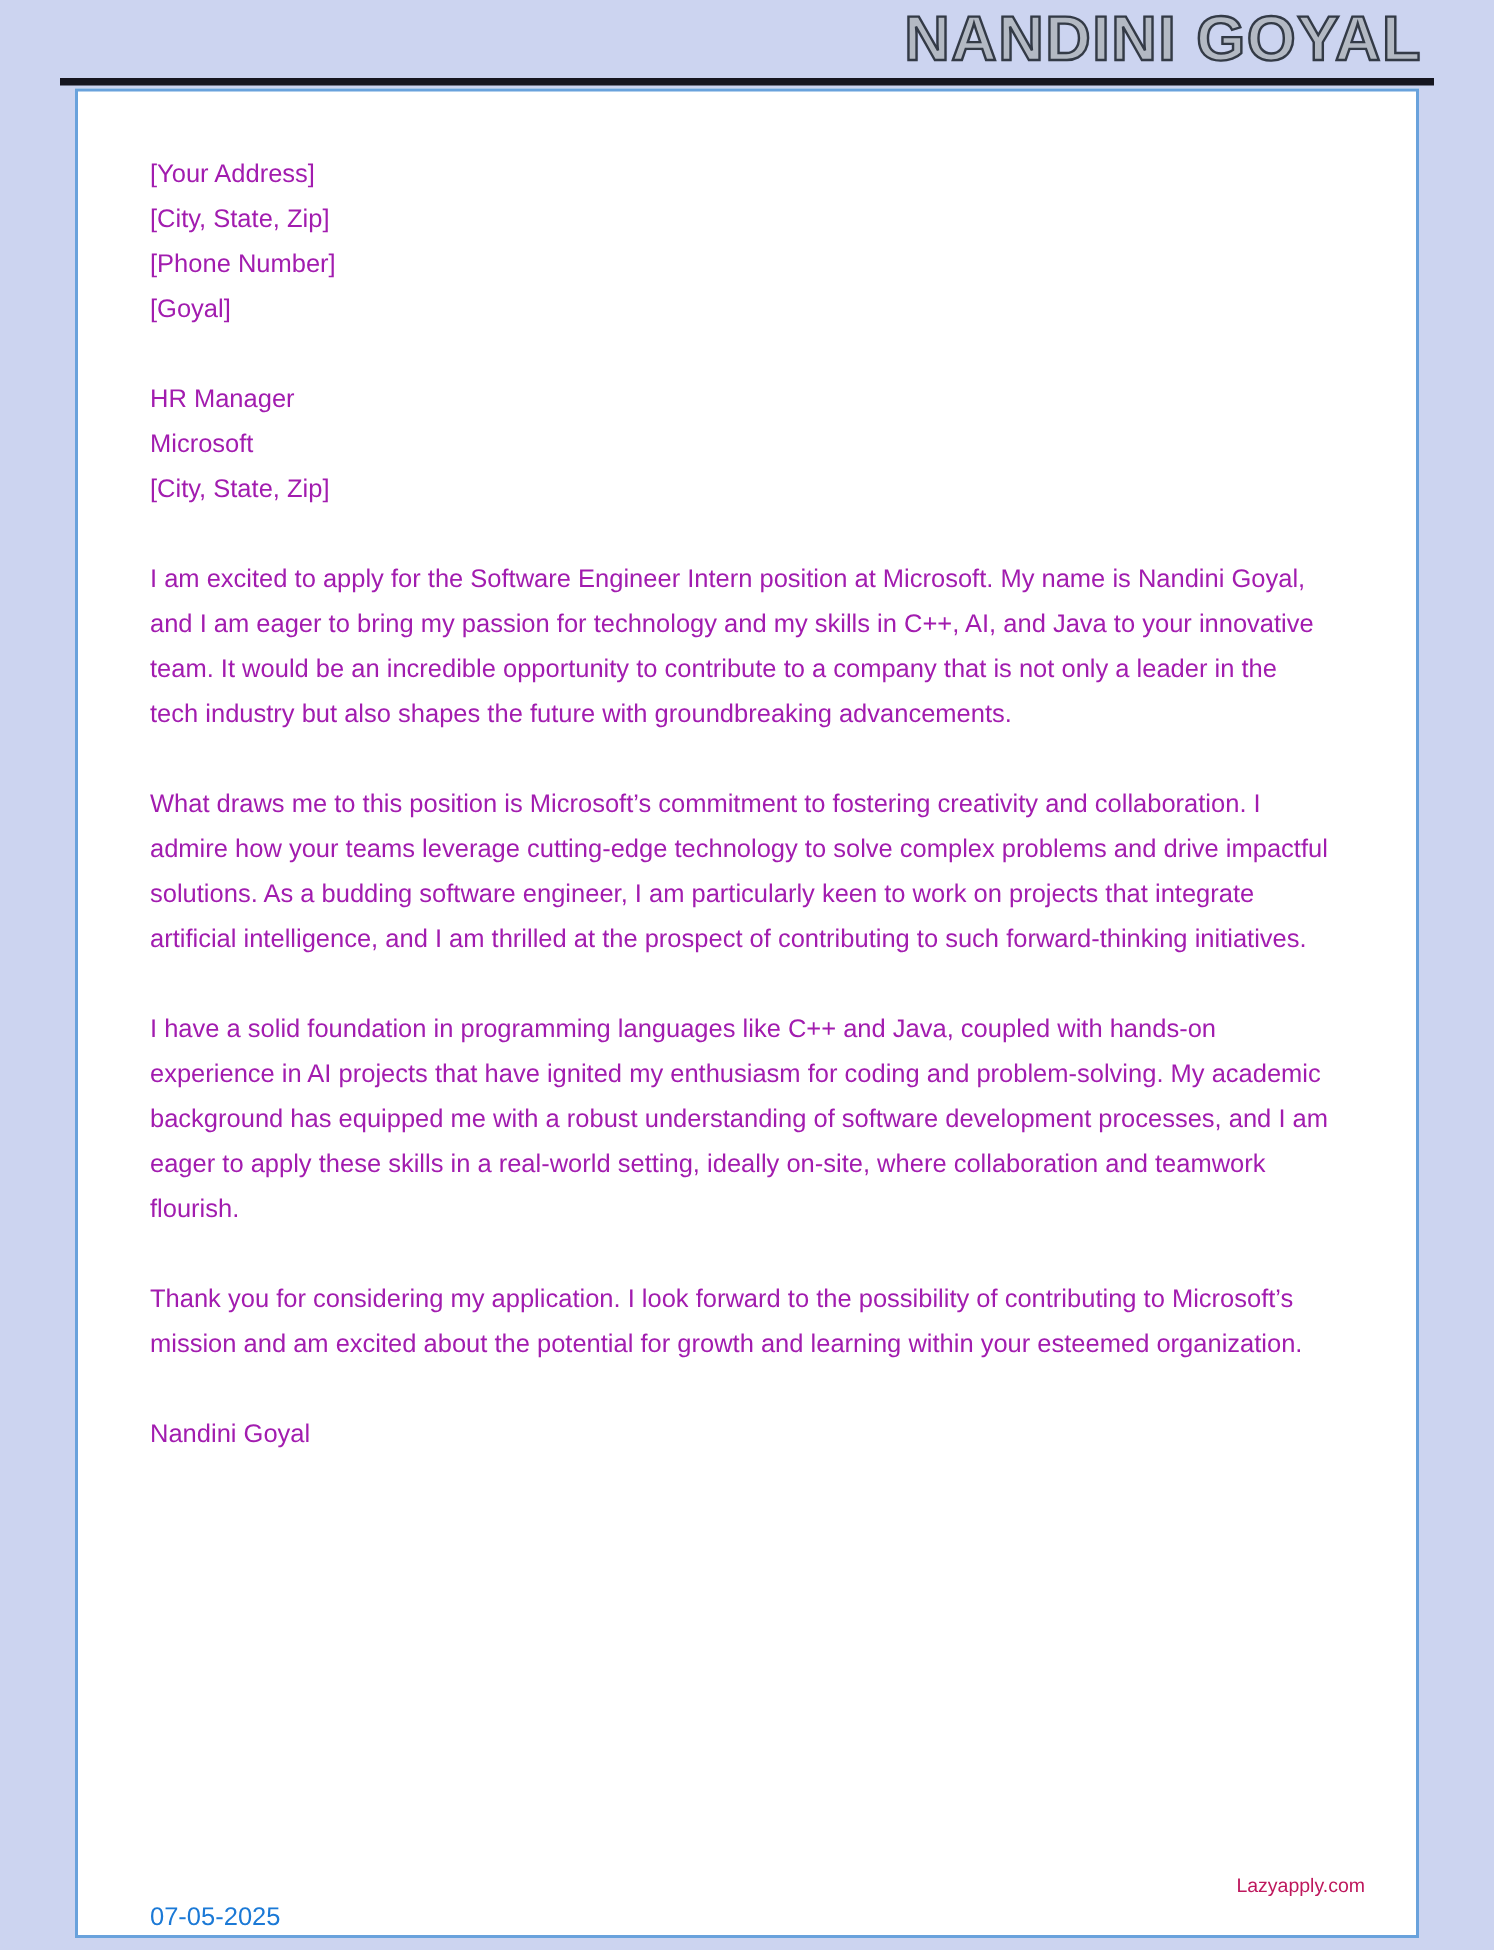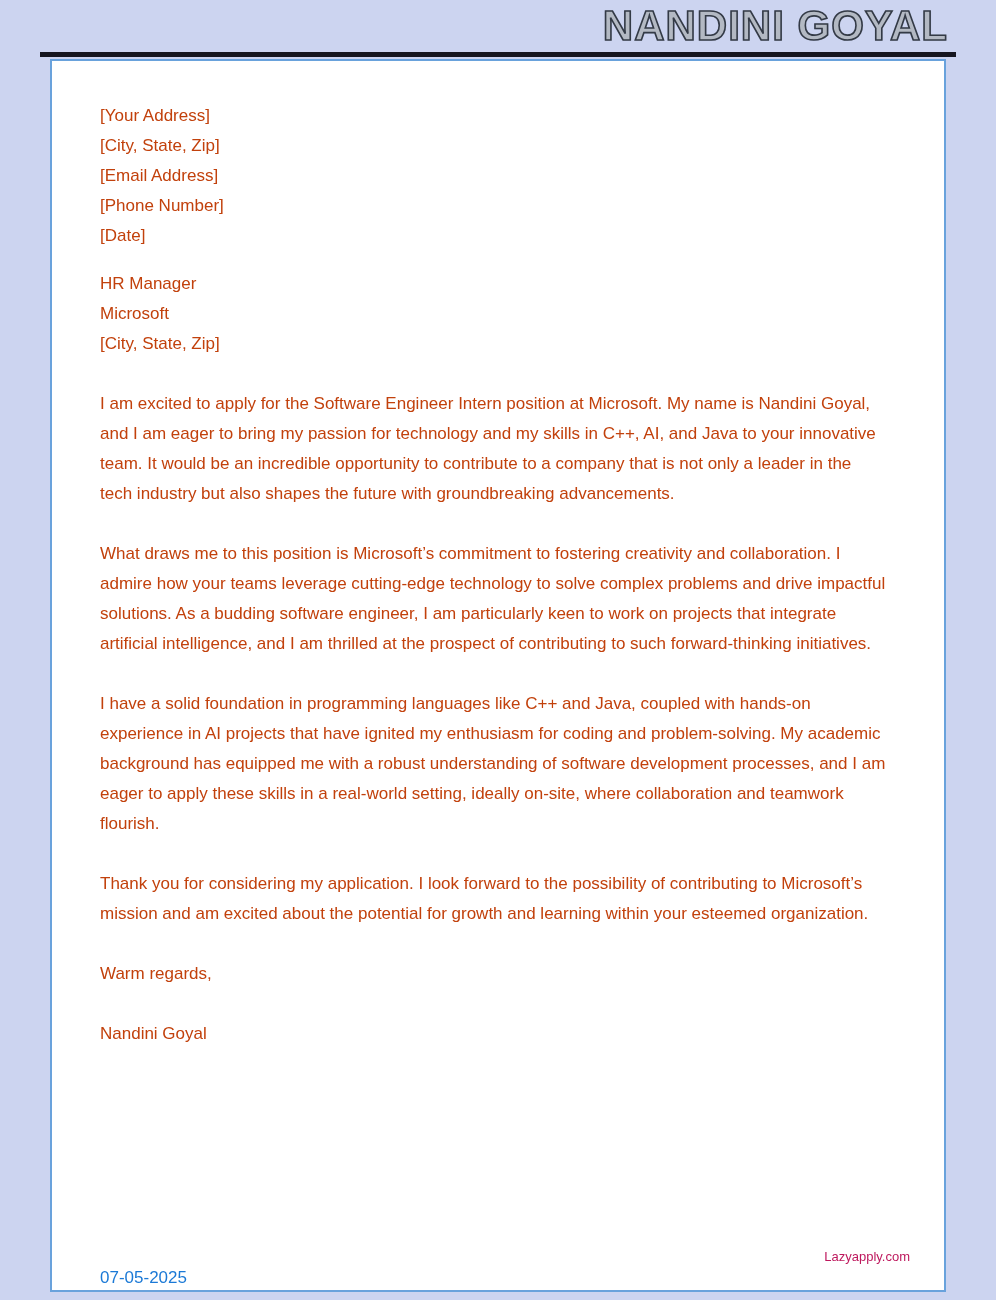--- a/index.html
+++ b/index.html
@@ -48,26 +48,26 @@
     left: 50px;
     right: 50px;
     bottom: 8px;
     background: #ffffff;
     border: 2px solid #69a2dc;
     box-sizing: border-box;
     overflow: hidden;
   }
   .letter {
     padding: 40px 56px 0 48px;
-    color: #c2410c;
+    color: #a21caf;
     font-size: 17px;
     line-height: 30px;
   }
   .block { margin: 0; }
-  .block + .block { margin-top: 18px; }
+  .block + .block { margin-top: 30px; }
   .letter p {
     margin: 30px 0 0 0;
   }
   .date {
     position: absolute;
     left: 100px;
     bottom: 10px;
     font-size: 17px;
     line-height: 24px;
     color: #1b79d6;
@@ -88,37 +88,35 @@
 </div>
 
 <div class="header-rule"></div>
 
 <div class="panel">
   <div class="letter">
 
     <div class="block">
       <div>[Your Address]</div>
       <div>[City, State, Zip]</div>
-      <div>[Email Address]</div>
       <div>[Phone Number]</div>
-      <div>[Date]</div>
+      <div>[Goyal]</div>
     </div>
 
     <div class="block">
       <div>HR Manager</div>
       <div>Microsoft</div>
       <div>[City, State, Zip]</div>
     </div>
 
 
     <p>I am excited to apply for the Software Engineer Intern position at Microsoft. My name is Nandini Goyal, and I am eager to bring my passion for technology and my skills in C++, AI, and Java to your innovative team. It would be an incredible opportunity to contribute to a company that is not only a leader in the tech industry but also shapes the future with groundbreaking advancements.</p>
     <p>What draws me to this position is Microsoft’s commitment to fostering creativity and collaboration. I admire how your teams leverage cutting-edge technology to solve complex problems and drive impactful solutions. As a budding software engineer, I am particularly keen to work on projects that integrate artificial intelligence, and I am thrilled at the prospect of contributing to such forward-thinking initiatives.</p>
     <p>I have a solid foundation in programming languages like C++ and Java, coupled with hands-on experience in AI projects that have ignited my enthusiasm for coding and problem-solving. My academic background has equipped me with a robust understanding of software development processes, and I am eager to apply these skills in a real-world setting, ideally on-site, where collaboration and teamwork flourish.</p>
     <p>Thank you for considering my application. I look forward to the possibility of contributing to Microsoft’s mission and am excited about the potential for growth and learning within your esteemed organization.</p>
 
-    <p>Warm regards,</p>
     <p>Nandini Goyal</p>
 
   </div>
 </div>
 
 <div class="date">07-05-2025</div>
 <div class="watermark">Lazyapply.com</div>
 
 </body></html>

